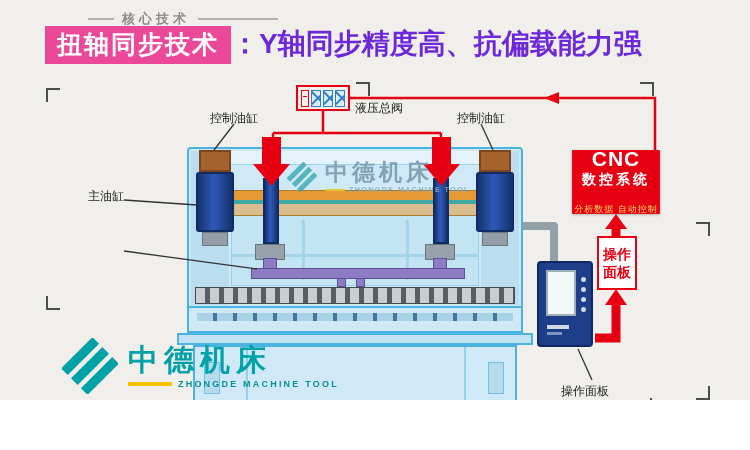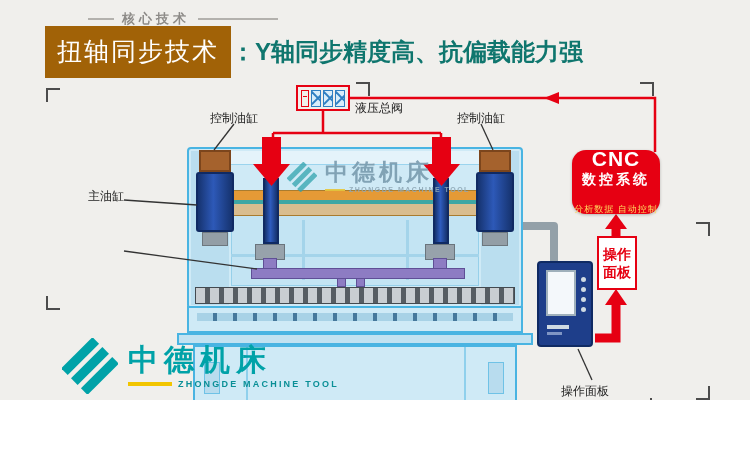--- a/index.html
+++ b/index.html
@@ -6,22 +6,22 @@
   body{width:750px;height:450px;font-family:"Liberation Sans","DejaVu Sans",sans-serif}
   #stage{position:relative;width:750px;height:400px;background:#f0efec;overflow:hidden}
   .abs{position:absolute;box-sizing:border-box}
 
   
   .eyebrow{left:88px;top:10px;display:flex;align-items:center;gap:8px;z-index:6}
   .eyebrow .ln{height:2px;background:#b3b1ad}
   .ln-l{width:26px}.ln-r{width:80px}
   .eyebrow .txt{font-size:13px;font-weight:700;color:#8d8b88;letter-spacing:4px}
   .title-row{left:45px;top:26px;display:flex;align-items:center;z-index:6}
-  .title-box{background:#a16207;color:#fff;font-size:25px;font-weight:400;letter-spacing:2px;padding:12px 12px;line-height:1.1}
-  .title-rest{color:#0f766e;font-size:24px;font-weight:800;line-height:1.1;white-space:nowrap}
+  .title-box{background:#ec4899;color:#fff;font-size:25px;font-weight:700;letter-spacing:2px;padding:5px 12px;line-height:1.1}
+  .title-rest{color:#6d28d9;font-size:28px;font-weight:800;line-height:1.1;white-space:nowrap}
 
   
   .cm{width:14px;height:14px;border:0 solid #4c4c4c;z-index:2}
   .cm-tl{border-top-width:2px;border-left-width:2px}
   .cm-tr{border-top-width:2px;border-right-width:2px}
   .cm-bl{border-bottom-width:2px;border-left-width:2px}
   .cm-br{border-bottom-width:2px;border-right-width:2px}
 
   
   .m-frame{left:187px;top:147px;width:336px;height:162px;background:#cfeaf6;border:2px solid #49b4e2;border-radius:4px;z-index:1}
@@ -71,21 +71,21 @@
   .lbl{font-size:12px;color:#1c1c1c;white-space:nowrap;z-index:6}
   .lbl-cc-l{left:210px;top:110px}
   .lbl-cc-r{left:457px;top:110px}
   .lbl-valve{left:355px;top:100px}
   .lbl-yvalve{left:528px;top:103px}
   .lbl-maincyl{left:88px;top:188px}
   .lbl-torsion{left:72px;top:236px;text-align:center;line-height:1.35;white-space:normal;width:52px}
   .lbl-panel{left:561px;top:383px}
 
   
-  .cnc{left:572px;top:150px;width:88px;height:64px;background:#e60012;color:#fff;display:flex;flex-direction:column;align-items:center;justify-content:center;border-radius:14px;z-index:6;box-shadow:0 1px 3px rgba(0,0,0,.25)}
+  .cnc{left:572px;top:150px;width:88px;height:64px;background:#e60012;color:#fff;display:flex;flex-direction:column;align-items:center;justify-content:center;border-radius:1px;z-index:6;box-shadow:0 1px 3px rgba(0,0,0,.25)}
   .cnc-title{font-size:21px;font-weight:800;line-height:1;letter-spacing:1px}
   .cnc-sub{font-size:14px;font-weight:700;letter-spacing:3px;margin-top:2px}
   .cnc-cap{font-size:9px;color:#ffd75e;margin-top:14px;letter-spacing:1px;white-space:nowrap}
   .angle{left:597px;top:236px;width:40px;height:54px;background:#fff;border:2px solid #e60012;color:#e60012;font-weight:700;font-size:14px;display:flex;align-items:center;justify-content:center;text-align:center;line-height:1.3;z-index:6}
   .panel{left:537px;top:261px;width:56px;height:86px;background:#1e3e8a;border:2px solid #0f2a63;border-radius:4px;z-index:6}
   .panel-screen{left:546px;top:270px;width:30px;height:46px;background:#f4f8fb;border:2px solid #9fb0bb;z-index:7}
   .panel-dot{width:5px;height:5px;border-radius:50%;background:#cfdae2;z-index:7}
   .pd1{left:581px;top:277px}.pd2{left:581px;top:287px}.pd3{left:581px;top:297px}.pd4{left:581px;top:307px}
   .panel-line1{left:547px;top:325px;width:22px;height:4px;background:#cfdae2;z-index:7}
   .panel-line2{left:547px;top:332px;width:15px;height:3px;background:#7f95c4;z-index:7}

